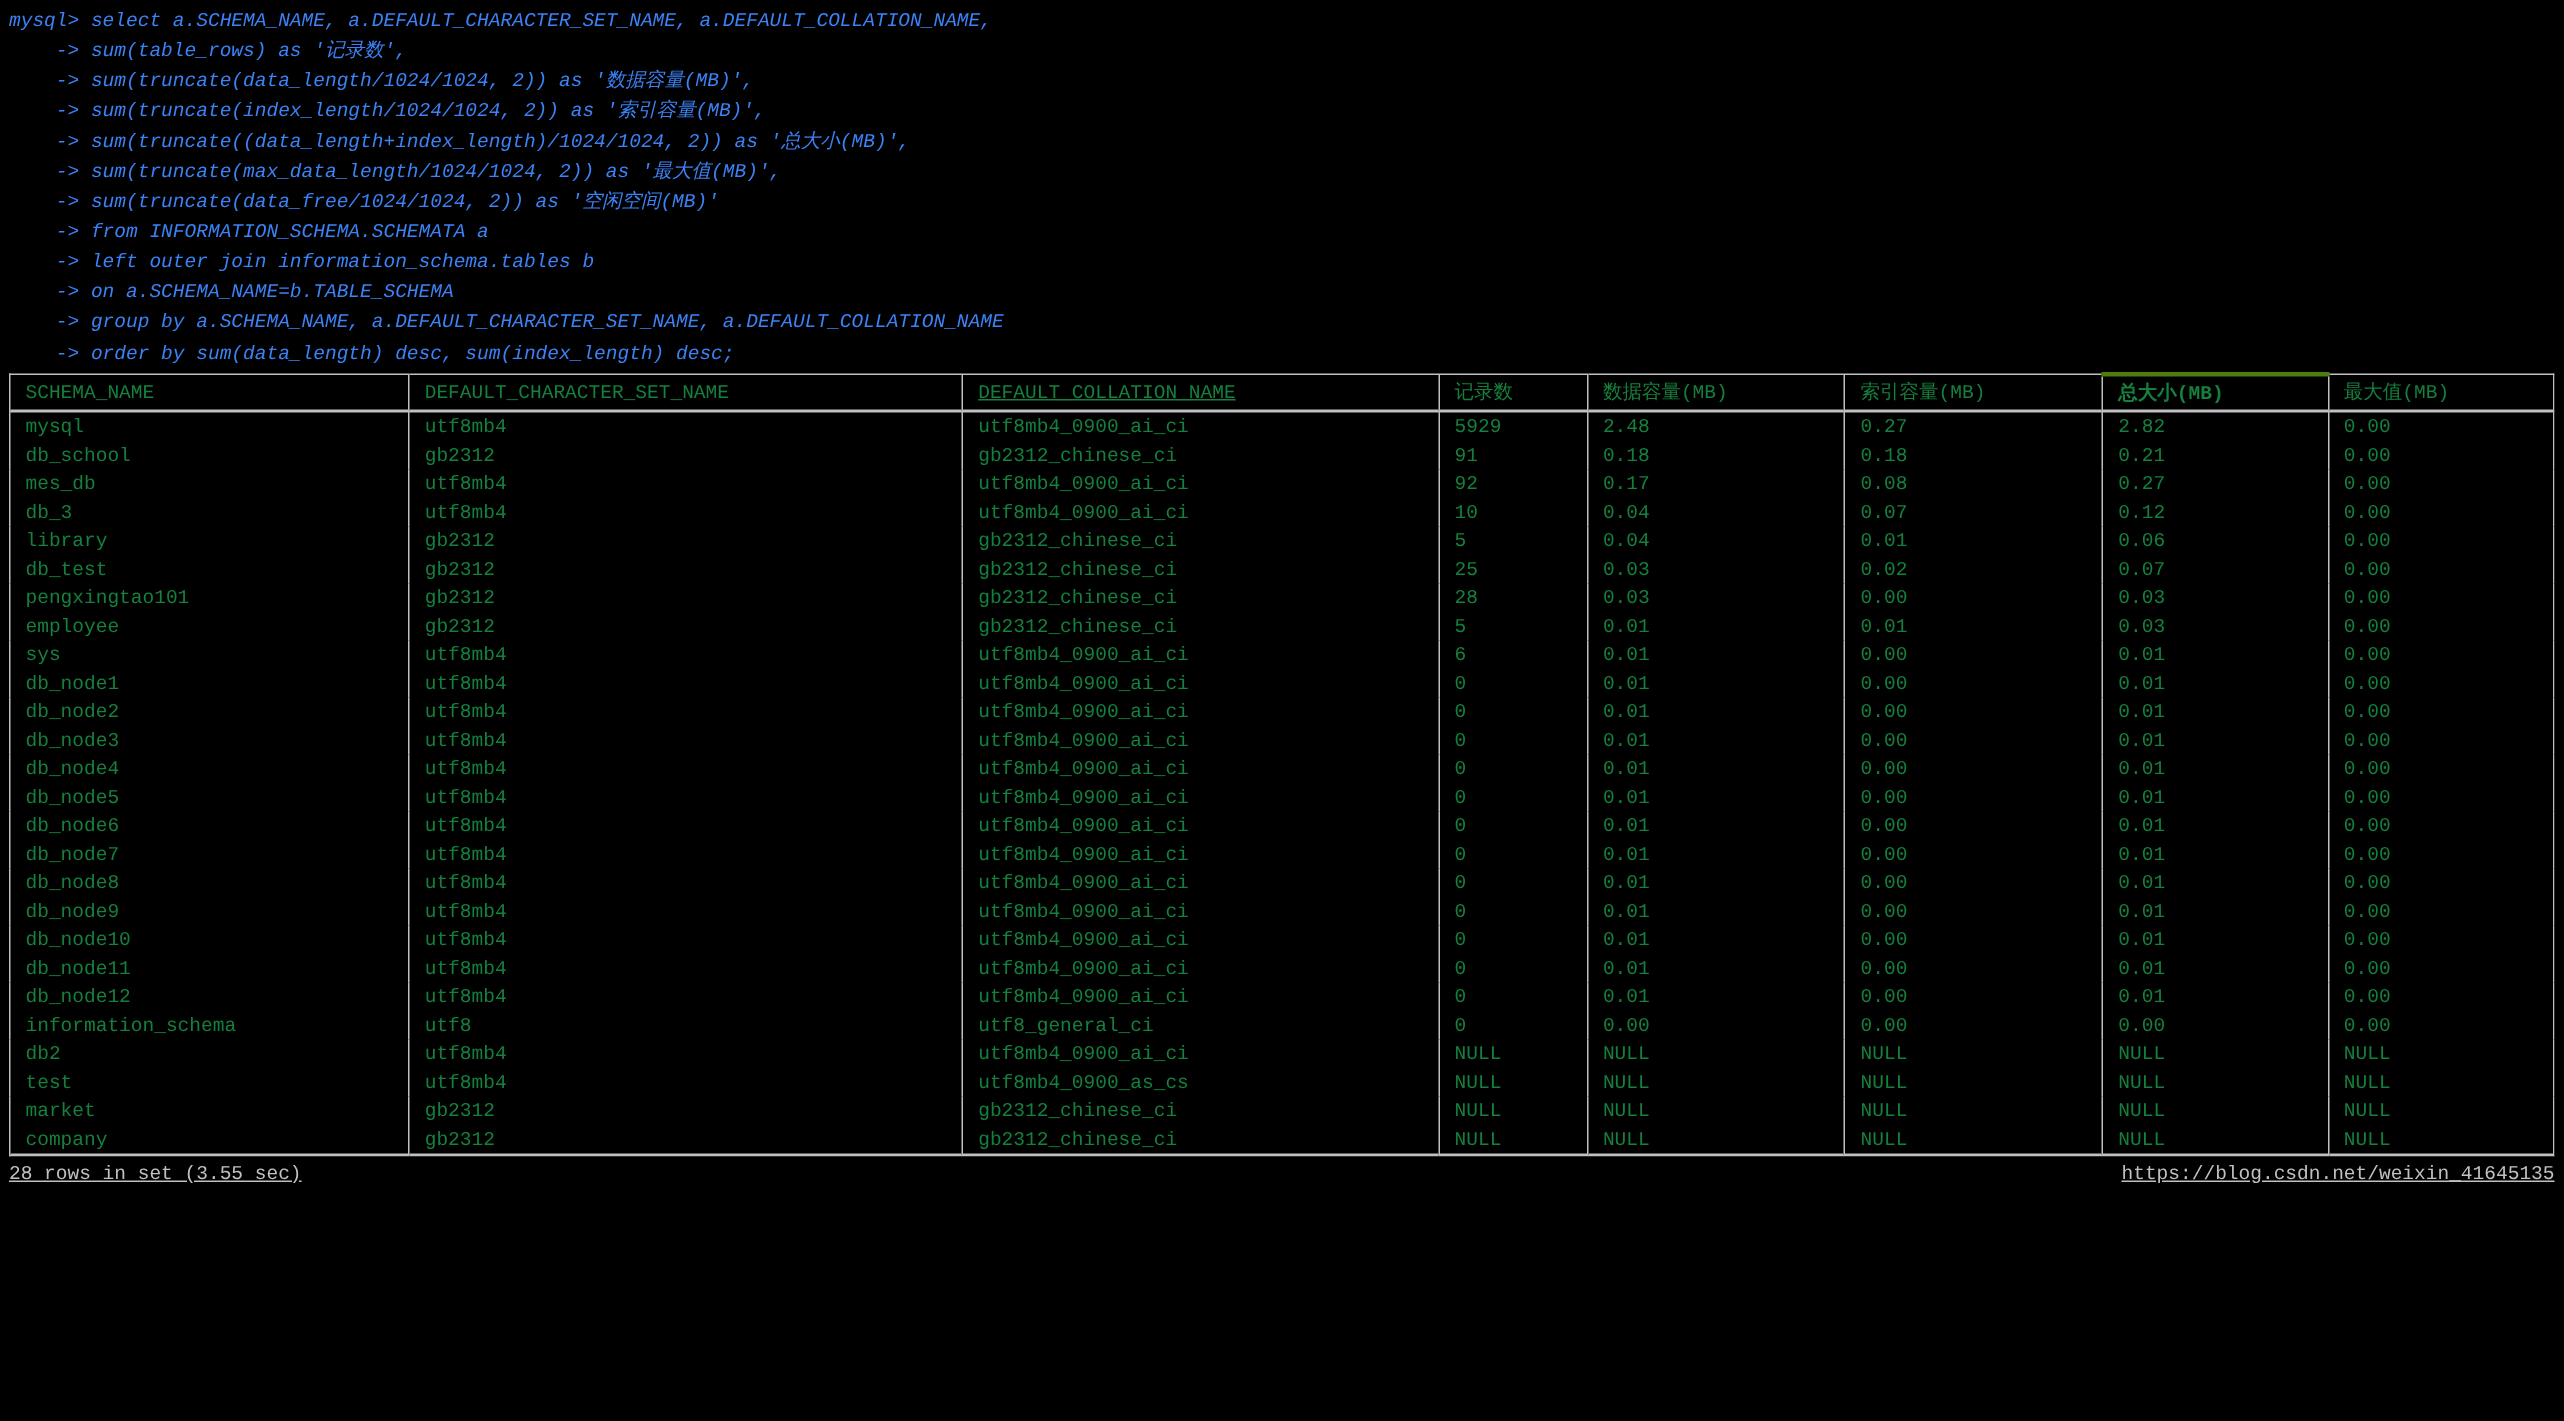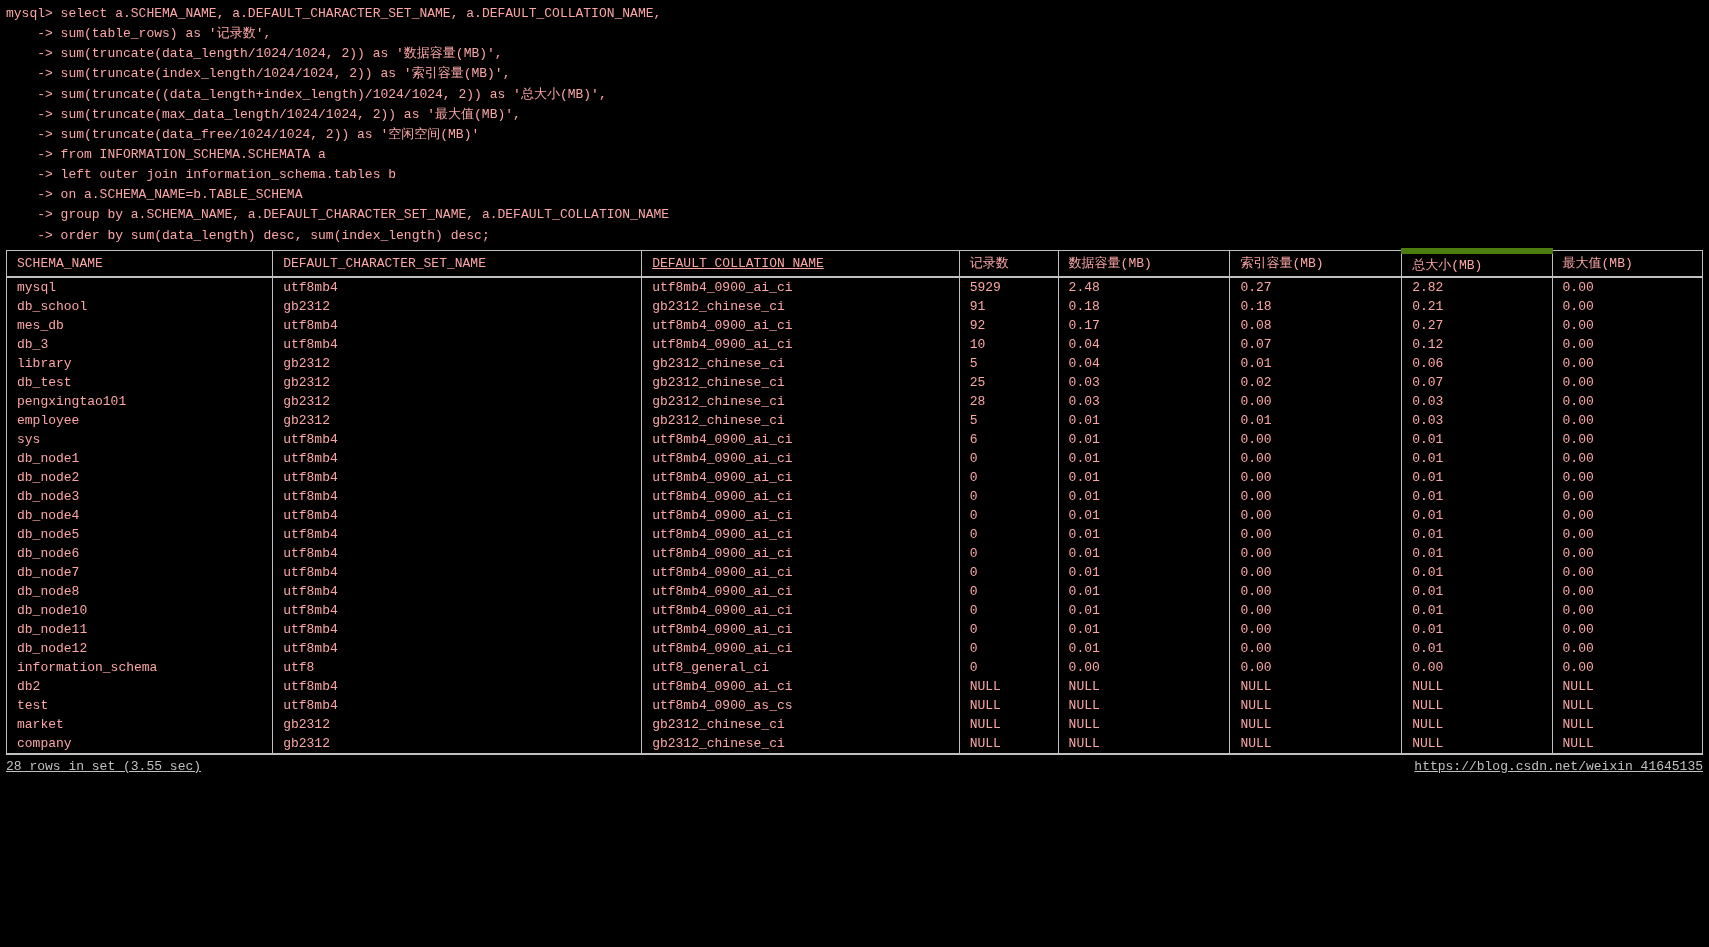--- a/index.html
+++ b/index.html
@@ -12,23 +12,24 @@
       min-height: 947px;
       overflow-x: hidden;
     }
     .terminal {
       padding: 4px 6px;
       width: 100%;
       min-height: 947px;
       background: #000;
     }
     .query-block {
-      color: #fca5a5;
+      color: #3b82f6;
       line-height: 1.55;
       margin-bottom: 2px;
+      font-style: italic;
     }
     table {
       border-collapse: collapse;
       width: 100%;
       color: #c0c0c0;
     }
     th {
       border-top: 1px solid #c0c0c0;
       border-bottom: 1px solid #c0c0c0;
       padding: 2px 8px;
@@ -46,21 +47,21 @@
       display: flex;
       justify-content: space-between;
       color: #c0c0c0;
       text-decoration: underline;
     }
     .table-wrapper {
       overflow-x: auto;
     }
     .result-table {
       border-collapse: collapse;
-      color: #fca5a5;
+      color: #15803d;
       font-family: 'Courier New', Courier, monospace;
       font-size: 13px;
     }
     .result-table td, .result-table th {
       border-left: 1px solid #c0c0c0;
       padding: 2px 10px;
       white-space: nowrap;
     }
     .result-table th:last-child,
     .result-table td:last-child {
@@ -93,21 +94,21 @@
   <div class="table-wrapper">
     <table class="result-table">
       <thead>
         <tr class="top-border">
           <th style="border-top:1px solid #c0c0c0; border-bottom:none;">SCHEMA_NAME</th>
           <th style="border-top:1px solid #c0c0c0; border-bottom:none;">DEFAULT_CHARACTER_SET_NAME</th>
           <th style="border-top:1px solid #c0c0c0; border-bottom:none;text-decoration:underline;">DEFAULT_COLLATION_NAME</th>
           <th style="border-top:1px solid #c0c0c0; border-bottom:none;">记录数</th>
           <th style="border-top:1px solid #c0c0c0; border-bottom:none;">数据容量(MB)</th>
           <th style="border-top:1px solid #c0c0c0; border-bottom:none;">索引容量(MB)</th>
-          <th style="border-top:6px solid #4d7c0f; border-bottom:none;">总大小(MB)</th>
+          <th style="border-top:3px solid #4d7c0f; border-bottom:none;font-weight:bold;">总大小(MB)</th>
           <th style="border-top:1px solid #c0c0c0; border-bottom:none; border-right:1px solid #c0c0c0;">最大值(MB)</th>
         </tr>
         <tr>
           <th style="border-top:1px solid #c0c0c0; border-bottom:1px solid #c0c0c0; padding:0; height:1px;" colspan="8"></th>
         </tr>
       </thead>
       <tbody id="table-body">
       <tr>
             <td style="border-left: 1px solid rgb(192, 192, 192);">mysql</td>
             <td>utf8mb4</td>
@@ -272,20 +273,30 @@
             <td style="border-left: 1px solid rgb(192, 192, 192);">db_node8</td>
             <td>utf8mb4</td>
             <td>utf8mb4_0900_ai_ci</td>
             <td>0</td>
             <td>0.01</td>
             <td>0.00</td>
             <td>0.01</td>
             <td style="border-right: 1px solid rgb(192, 192, 192);">0.00</td>
           </tr>
           <tr>
+            <td style="border-left: 1px solid rgb(192, 192, 192);">db_node9</td>
+            <td>utf8mb4</td>
+            <td>utf8mb4_0900_ai_ci</td>
+            <td>0</td>
+            <td>0.01</td>
+            <td>0.00</td>
+            <td>0.01</td>
+            <td style="border-right: 1px solid rgb(192, 192, 192);">0.00</td>
+          </tr>
+          <tr>
             <td style="border-left: 1px solid rgb(192, 192, 192);">db_node10</td>
             <td>utf8mb4</td>
             <td>utf8mb4_0900_ai_ci</td>
             <td>0</td>
             <td>0.01</td>
             <td>0.00</td>
             <td>0.01</td>
             <td style="border-right: 1px solid rgb(192, 192, 192);">0.00</td>
           </tr>
           <tr>

